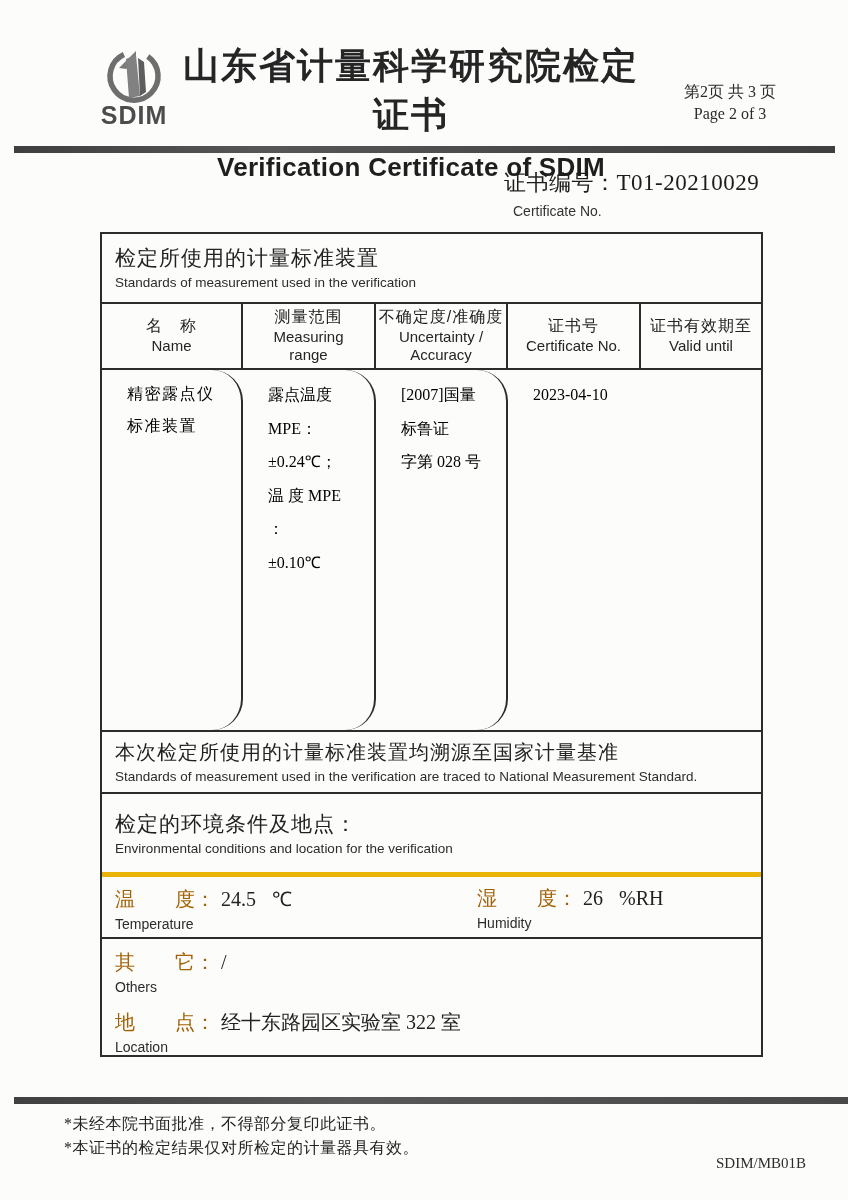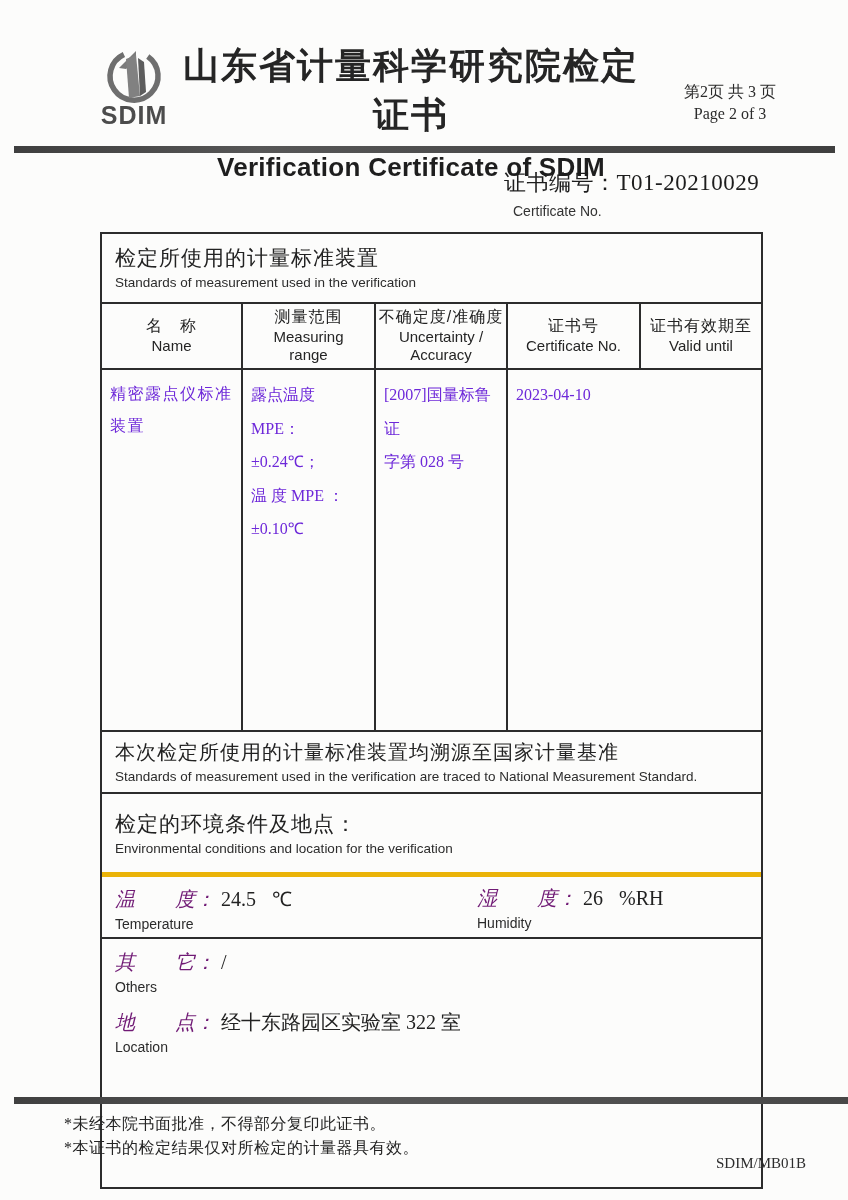--- a/index.html
+++ b/index.html
@@ -31,55 +31,55 @@
     background:linear-gradient(90deg,#404040,#585858 40%,#484848); }
 
   
   .certno { position:absolute; left:504px; top:168px; }
   .certno-main { font-size:22px; color:#1d1d1d; letter-spacing:0.5px; }
   .certno-main .val { font-family:"Liberation Serif", serif; font-size:23px; }
   .certno-en { font-family:"Liberation Sans", sans-serif; font-size:14px;
     color:#333; margin-top:5px; margin-left:9px; }
 
   
-  .vtable { position:absolute; left:100px; top:232px; width:663px; height:957px;
+  .vtable { position:absolute; left:100px; top:232px; width:663px; height:825px;
     border:2px solid #2c2c2c; display:flex; flex-direction:column; }
 
   .sec-title-zh { font-family:"Liberation Sans", sans-serif; font-size:21px;
     letter-spacing:1px; color:#222; }
   .sec-title-en { font-family:"Liberation Sans", sans-serif; font-size:13.5px;
     color:#2c2c2c; margin-top:3px; }
 
   .t-sec1 { height:70px; border-bottom:2px solid #2c2c2c; padding:10px 13px 0; }
 
   .grid5 { display:grid; grid-template-columns:141px 133px 132px 133px 1fr; }
   .t-cols { height:66px; border-bottom:2px solid #2c2c2c; }
   .t-col { border-right:2px solid #2c2c2c; display:flex; flex-direction:column;
     justify-content:center; align-items:center; text-align:center; padding:2px 2px; }
   .t-col:last-child { border-right:none; }
   .col-zh { font-family:"Liberation Sans", sans-serif; font-size:16px;
     letter-spacing:1px; color:#222; line-height:1.3; }
   .col-en { font-family:"Liberation Sans", sans-serif; font-size:15px;
     color:#242424; line-height:1.25; white-space:pre-line; }
 
   .t-data { height:362px; border-bottom:2px solid #2c2c2c; }
-  .t-cell { border-right:2px solid #2c2c2c; padding:8px 8px 0;
-    font-size:16px; line-height:2.1; color:#6d28d9; white-space:pre-line; }
+  .t-cell { border-right:2px solid #2c2c2c; padding:8px 25px 0;
+    font-size:16px; line-height:2.1; color:#000000; white-space:pre-line;border-radius:31px; }
   .t-cell:last-child { border-right:none; }
   .cell-name { letter-spacing:1.5px; line-height:2.0; }
 
   .t-trace { height:62px; border-bottom:2px solid #2c2c2c; padding:7px 13px 16px; }
   .t-trace .sec-title-zh { font-size:20px; }
   .t-env-h { height:83px; border-bottom:5px solid #eab308; padding:16px 13px 0; }
 
   .env-row { height:62px; border-bottom:2px solid #2c2c2c; display:flex; padding:8px 13px 0; }
   .env-item { }
   .env-item.first { width:362px; }
   .env-line { font-size:20px; }
-  .env-label { font-family:"Liberation Sans", sans-serif; color:#701a75;font-style:italic; }
+  .env-label { font-family:"Liberation Sans", sans-serif; color:#a16207; }
   .env-val { font-family:"Liberation Serif", serif; margin-left:6px; }
   .env-unit { font-family:"Liberation Serif", serif; margin-left:16px; }
   .env-en { font-family:"Liberation Sans", sans-serif; font-size:14px;
     color:#2b2b2b; margin-top:3px; }
 
   .t-last { flex:1; padding:10px 13px 0;border-radius:18px; }
   .t-last .group + .group { margin-top:14px; }
 
   
   .footnotes { position:absolute; left:64px; top:1112px; font-size:16px;

